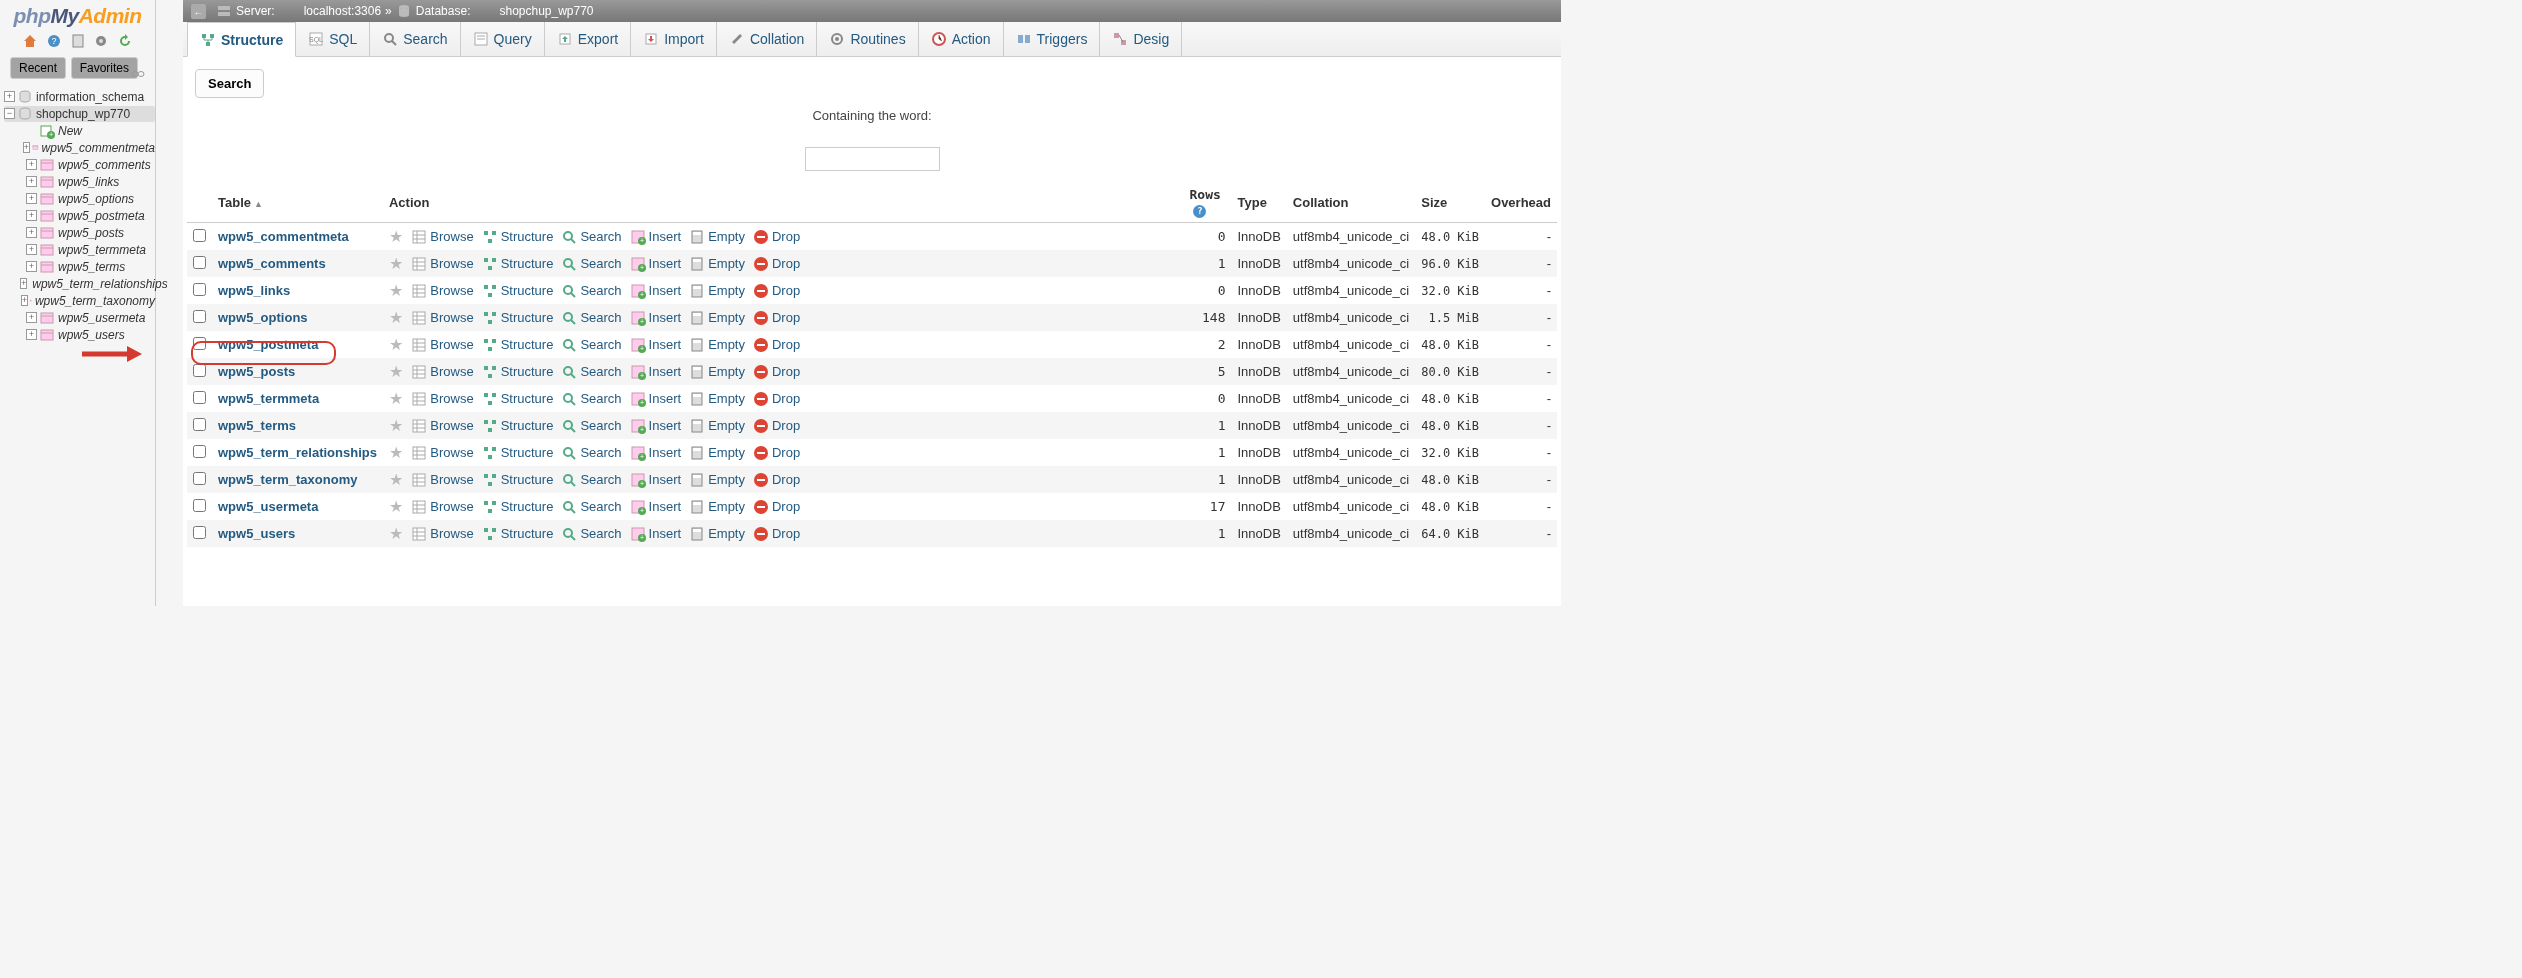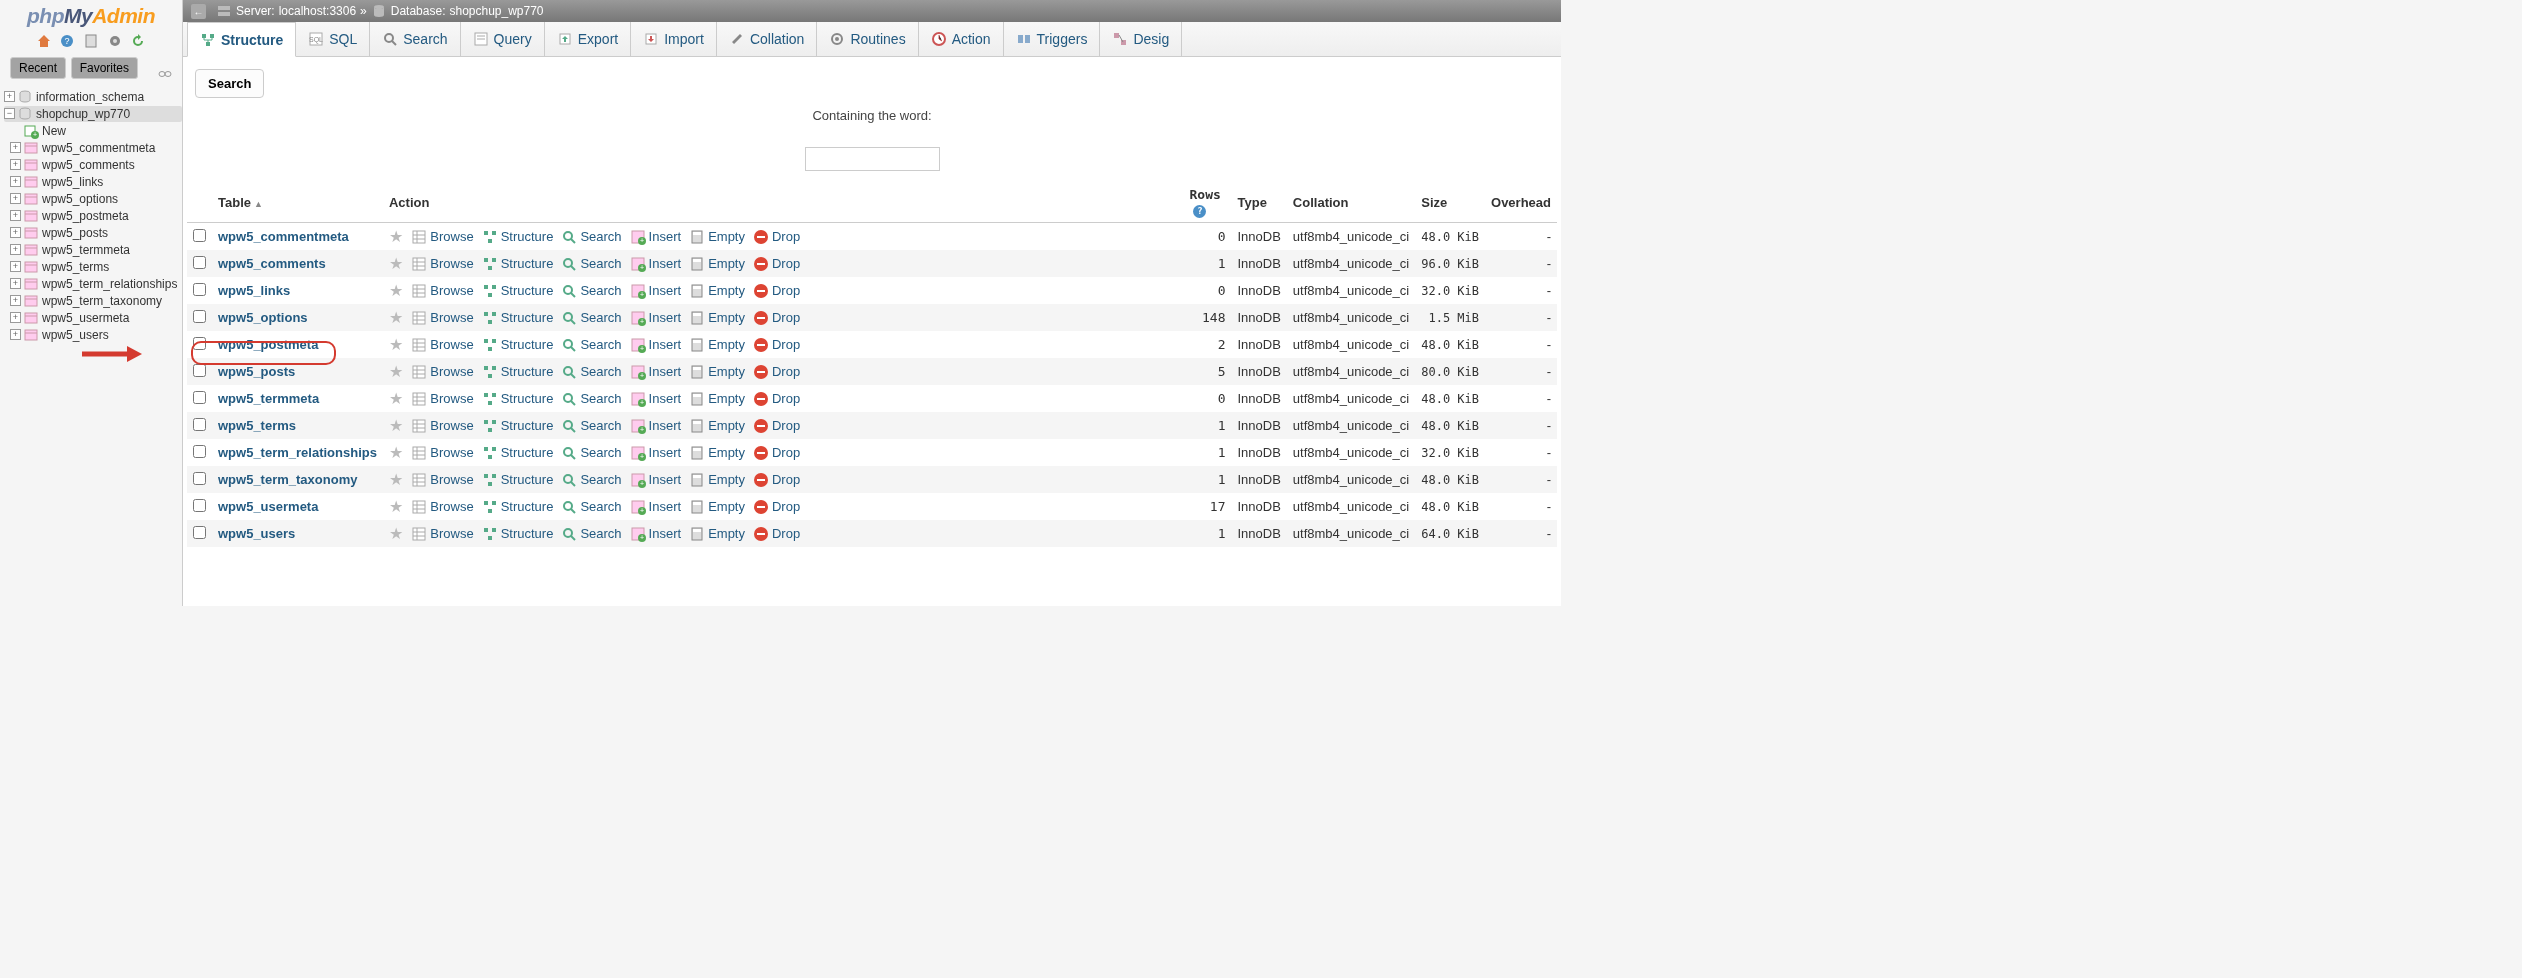--- a/index.html
+++ b/index.html
@@ -1,40 +1,40 @@
 <!DOCTYPE html>
 <html><head>
 <meta charset="utf-8">
 <style>
 * { box-sizing: border-box; margin: 0; padding: 0; }
 body { font-family: sans-serif; font-size: 13px; background: #f5f5f5; width: 1561px; height: 606px; overflow: hidden; position: relative; }
 
 
-.sidebar { position: absolute; left: 0; top: 0; width: 183px; height: 100%; background: #f5f5f5; border-right: 1px solid #ccc; }
+.sidebar { position: absolute; left: 0; top: 0; width: 156px; height: 100%; background: #f5f5f5; border-right: 1px solid #ccc; }
 .logo { text-align: center; padding: 4px 0 2px; font-family: Arial; font-style: italic; font-weight: bold; font-size: 21px; letter-spacing: -0.5px; }
 .logo .php { color: #7a8fb2; }
 .logo .my { color: #495779; }
 .logo .admin { color: #f89d1f; }
 .icon-row { text-align: center; padding: 2px 0 6px; }
 .icon-row span { display: inline-block; width: 16px; height: 16px; margin: 0 2px; vertical-align: middle; }
 .recent-fav { padding: 2px 0 6px 10px; }
 .recent-fav button { font-size: 12px; padding: 3px 8px; background: #a3a3a3; border: 1px solid #ccc; border-radius: 3px; margin-right: 1px; cursor: pointer; }
 .link-icon { position: absolute; right: 10px; top: 66px; width: 14px; height: 8px; }
 .tree { padding: 4px 0 0 4px; }
 .tree-item { display: flex; align-items: center; height: 16px; margin-bottom: 1px; font-size: 12px; color: #333; }
 .tree-item.db-root { font-weight: normal; }
 .expander { width: 11px; height: 11px; border: 1px solid #999; background: #fff; display: inline-flex; align-items: center; justify-content: center; font-size: 9px; line-height: 1; margin-right: 2px; color: #666; }
 .tree-icon { width: 16px; height: 16px; display: inline-flex; align-items: center; justify-content: center; margin-right: 3px; }
 .tree-indent { display: inline-block; }
 .tree-item.sel { background: #ddd; border-radius: 2px; }
 
 
 .main { position: absolute; left: 183px; top: 0; right: 0; height: 100%; background: #fff; }
 .breadcrumb { background: #888; background: linear-gradient(#999,#777); color: #fff; padding: 3px 8px; font-size: 12px; display: flex; align-items: center; gap: 4px; }
-.breadcrumb a { color: #fff; text-decoration: none; }
+.breadcrumb a { color: #fff; text-decoration: none; margin-left: 25px; }
 .bc-arrow { width: 15px; height: 15px; background: #aaa; border-radius: 2px; display: inline-flex; align-items: center; justify-content: center; margin-right: 6px; font-size: 10px; color: #fff; }
 
 .tabs { background: linear-gradient(#f8f8f8,#eee); border-bottom: 1px solid #ccc; display: flex; padding-left: 4px; height: 35px; }
 .tab { display: flex; align-items: center; padding: 0 12px; gap: 5px; border-right: 1px solid #ccc; font-size: 14px; color: #235a81; cursor: pointer; }
 .tab.active { background: #fff; border-top: 1px solid #ccc; border-left: 1px solid #ccc; border-bottom: 1px solid #fff; margin-bottom: -1px; font-weight: bold; }
 .tab-icon { width: 16px; height: 16px; display: inline-flex; align-items: center; justify-content: center; }
 
 .filters { margin: 12px; }
 .filters-box { display: inline-block; border: 1px solid #ccc; border-radius: 4px; padding: 6px 12px; font-weight: bold; font-size: 13px; background: #fcfcfc; }
 .filter-row { margin-top: 10px; display: flex; align-items: center; gap: 24px; font-size: 13px; color: #444; flex-direction: column; }
@@ -114,21 +114,21 @@
       <div class="tree-item db-root sel">
         <span class="expander">−</span>
         <span class="tree-icon">
           <svg viewBox="0 0 16 16">
             <ellipse cx="8" cy="4" rx="5" ry="2" fill="#ddd" stroke="#aaa"></ellipse>
             <path fill="#ddd" stroke="#aaa" d="M3 4v7c0 1 2 2 5 2s5-1 5-2V4"></path>
           </svg>
         </span>
         <span>shopchup_wp770</span>
       </div>
-      <div style="margin-left: 0;">
+      <div style="margin-left: 16px; font-style: italic;">
         <div class="tree-item">
           <span class="tree-indent" style="width:6px"></span>
           <span style="width:13px;display:inline-block"></span>
           <span class="tree-icon">
             <svg viewBox="0 0 16 16">
               <rect x="2" y="3" width="10" height="10" fill="#fff" stroke="#5a5"></rect>
               <circle cx="12" cy="12" r="4" fill="#5a5"></circle>
               <text x="12" y="14" text-anchor="middle" fill="#fff" font-size="7">+</text>
             </svg>
           </span>

